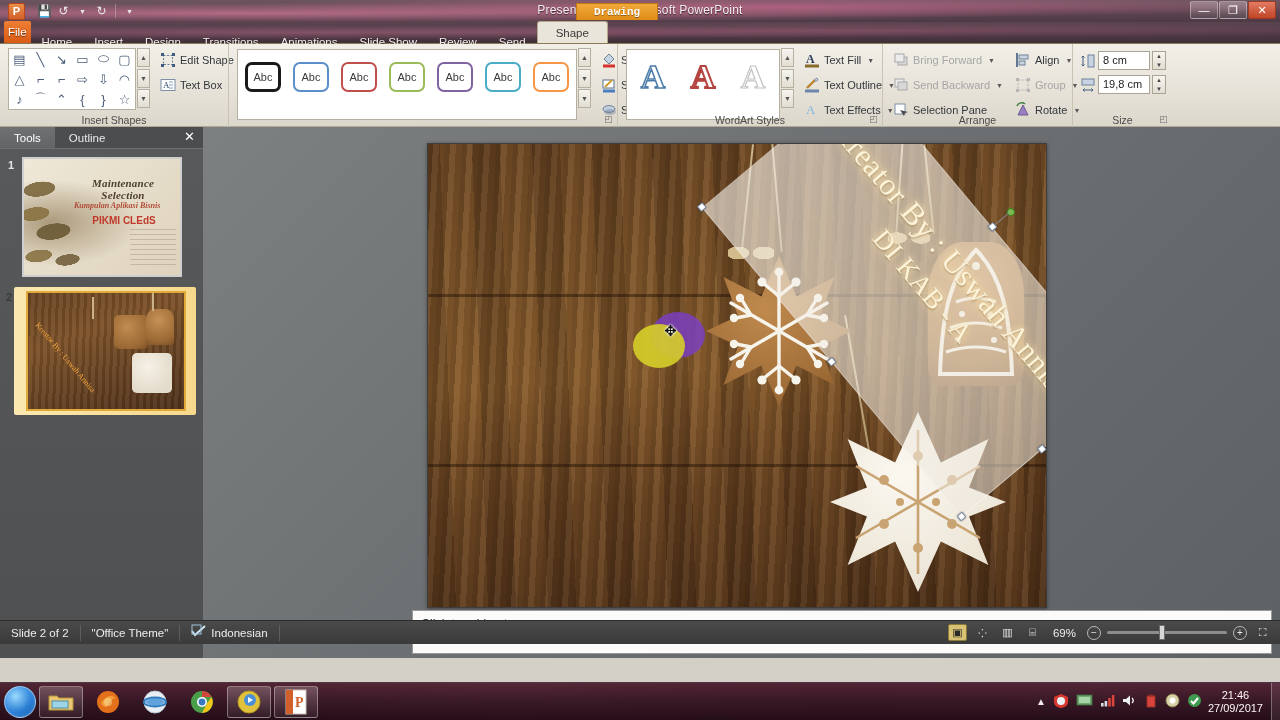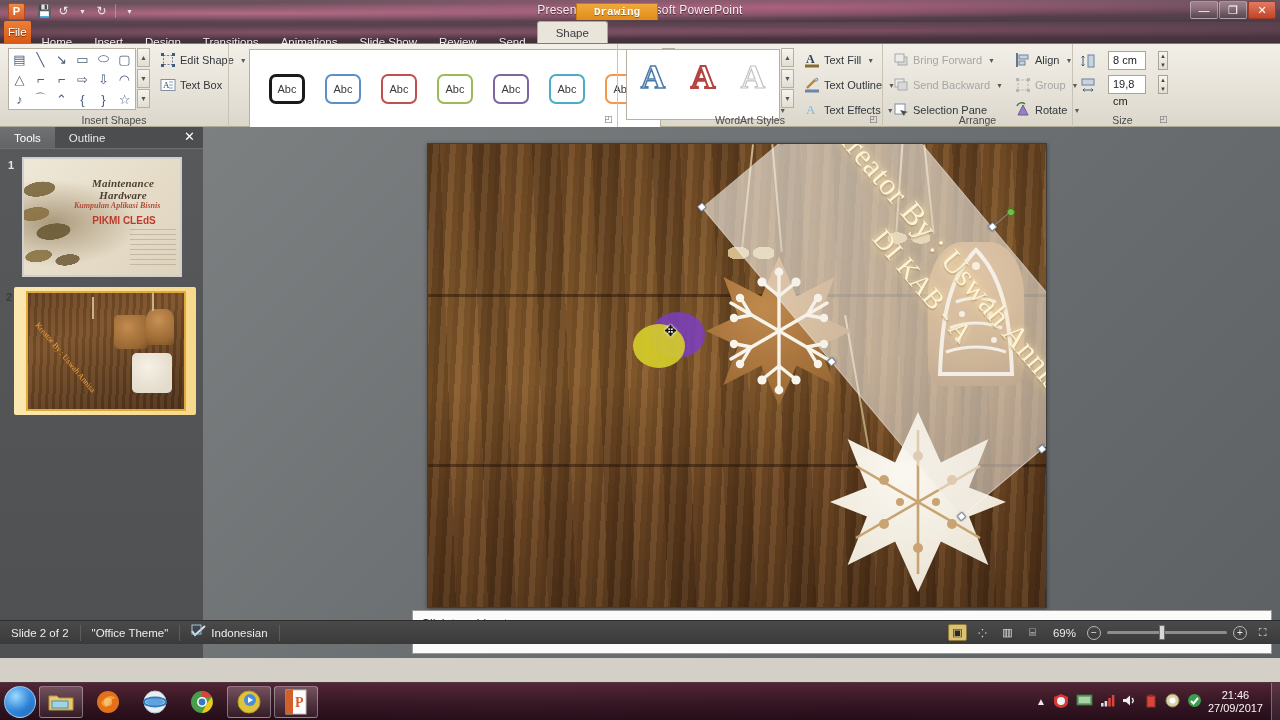--- a/index.html
+++ b/index.html
@@ -102,30 +102,30 @@
   .scrollcol { display:flex;flex-direction:column;justify-content:space-between; margin:2px 0 0 1px; height:60px;}
   .scrollcol div { width:13px;height:19px;border:1px solid #b6b0a0;background:linear-gradient(180deg,#f6f4ef,#e2ded2);
                    font-size:7px;text-align:center;line-height:18px;color:#555;}
   .btn-row { display:flex; flex-direction:column; gap:5px; margin:4px 0 0 6px;text-align:right; }
   .rbtn { display:flex; align-items:center; gap:4px; font-size:11px; color:#33373c;
           padding:2px 4px; border-radius:2px; white-space:nowrap; }
   .rbtn.dim { color:#a6a6a6; }
   .ico { width:16px;height:16px;display:inline-block; flex:none; position:relative; }
   .caret { font-size:7px; color:#5a5a5a; margin-left:2px; }
   
-  .stylegal { display:flex; border:1px solid #b6b0a0; background:#fff; margin:3px 0 0 16px; padding:15px; gap:12px;}
+  .stylegal { display:flex; border:1px solid #b6b0a0; background:#fff; margin:3px 0 0 4px; padding:3px; gap:4px;}
   .stylebox { width:44px;height:48px; background:#fff; display:flex;align-items:center;justify-content:center; }
   .abc { width:36px;height:30px; border-radius:7px; background:#fff;
          display:flex;align-items:center;justify-content:center; font-size:11px; color:#3a3a3a; }
   
   .wagal { display:flex; border:1px solid #b6b0a0; background:#fff; margin:3px 0 0 4px; padding:3px; gap:4px; }
   .wabox { width:46px;height:48px;display:flex;align-items:center;justify-content:center;
            font-size:34px; font-family:"Liberation Serif",serif; font-weight:bold; }
   
-  .sizerow { display:flex; align-items:center; gap:12px; margin:5px 0 0 3px; }
+  .sizerow { display:flex; align-items:center; gap:2px; margin:5px 0 0 3px; }
   .spin { width:52px;height:19px; border:1px solid #aaa494; background:#fff;
           font-size:11px; line-height:17px; padding-left:4px; color:#222; }
   .spinarrow { display:flex;flex-direction:column; width:14px;height:19px;border:1px solid #aaa494;
                background:linear-gradient(180deg,#f7f5f0,#e2ded2); }
   .spinarrow span { flex:1; font-size:6px; text-align:center; line-height:8px; color:#444;}
   
   #workspace { position:absolute; left:0; top:127px; right:0; bottom:24px; background:#6c6f70; }
   
   #slidepane { position:absolute; left:0; top:0; width:203px; bottom:0;
                background:linear-gradient(180deg,#58595b,#4f5051); }
@@ -574,21 +574,21 @@
         <div class="pane-tab">Outline</div>
         <div class="pane-close">✕</div>
       </div>
 
       <div class="thumb-wrap" style="padding-top:8px">
         <div class="thumbnum" style="top:10px">1</div>
         <div class="thumb">
           <div class="s1">
             <div class="leaf"></div>
             <div class="lines"></div>
-            <t1>Maintenance Hardware</t1>
+            <t1>Maintenance Selection</t1>
             <t2>Kumpulan Aplikasi Bisnis</t2>
             <t3>PIKMI CLEdS</t3>
           </div>
         </div>
       </div>
 
       <div class="thumb-sel-bg" style="margin-top:10px; position:relative;">
         <div class="thumbnum" style="position:absolute; left:-8px; top:4px; color:#3c3c3c;">2</div>
         <div class="thumb selthumb" style="margin-left:8px">
           <div class="s2">

